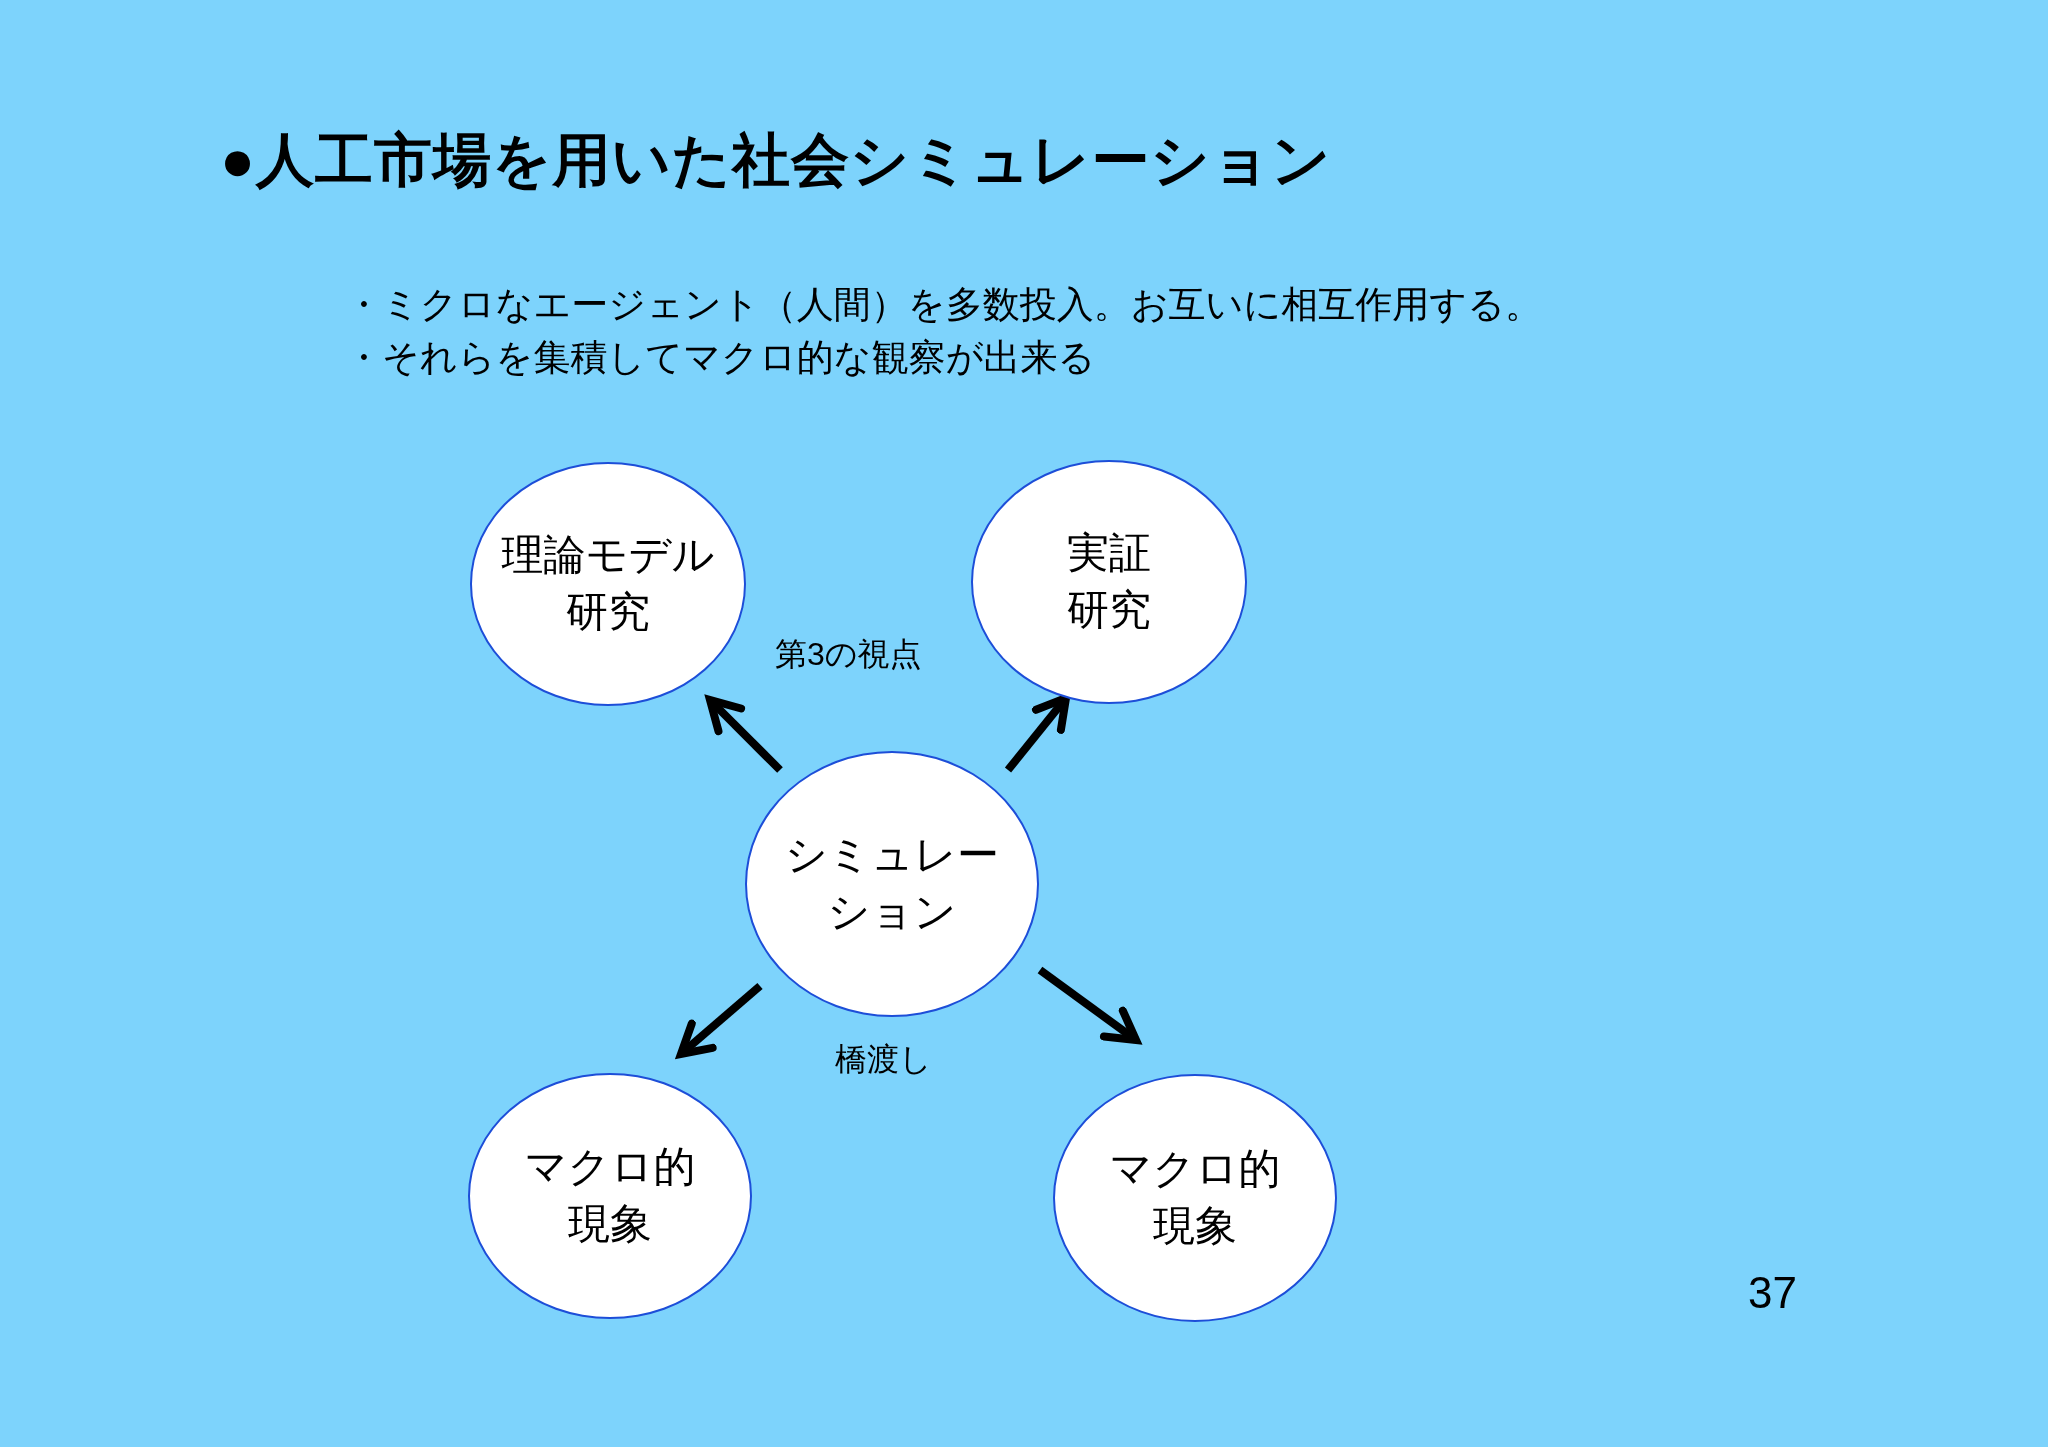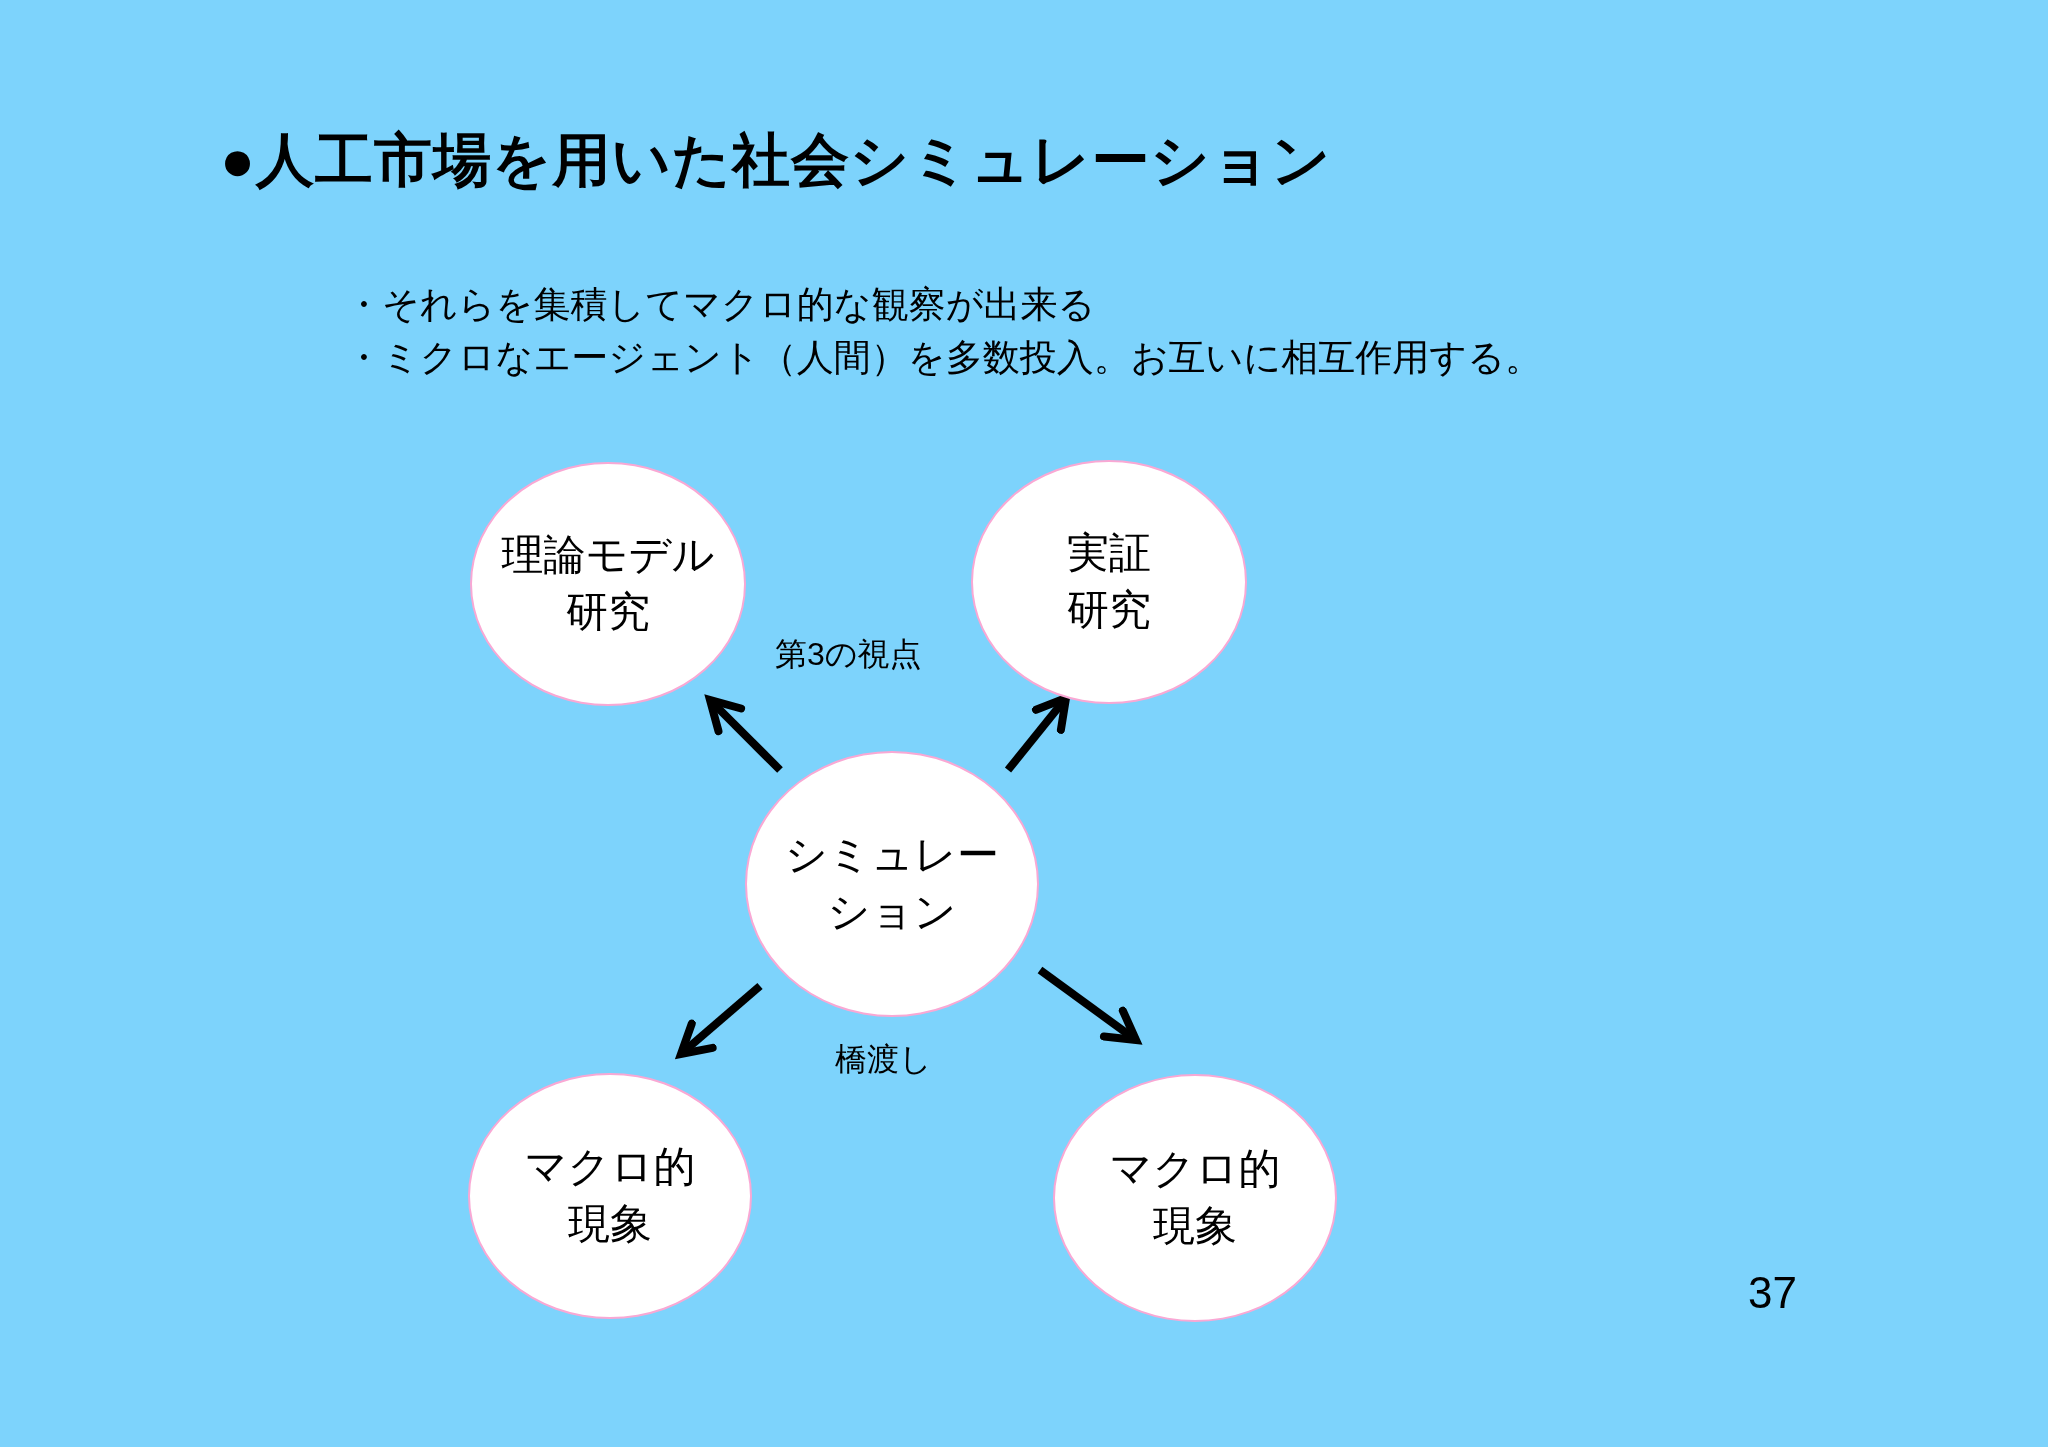--- a/index.html
+++ b/index.html
@@ -35,21 +35,21 @@
   }
   .diagram-svg {
     position: absolute;
     left: 0;
     top: 0;
     width: 2048px;
     height: 1447px;
   }
   .node {
     position: absolute;
-    border: 2px solid #f9a8d4;
+    border: 2px solid #1d4ed8;
     border-radius: 50%;
     background: #ffffff;
     display: flex;
     align-items: center;
     justify-content: center;
     text-align: center;
     box-sizing: border-box;
   }
   .node-label {
     font-size: 42px;
@@ -78,22 +78,22 @@
   }
 </style>
 </head>
 <body>
 
 <div class="slide">
 
   <div class="slide-title">●人工市場を用いた社会シミュレーション</div>
 
   <div class="bullets">
+    <div class="bullet-line">・ミクロなエージェント（人間）を多数投入。お互いに相互作用する。</div>
     <div class="bullet-line">・それらを集積してマクロ的な観察が出来る</div>
-    <div class="bullet-line">・ミクロなエージェント（人間）を多数投入。お互いに相互作用する。</div>
   </div>
 
   <svg class="diagram-svg" viewBox="0 0 2048 1447" xmlns="http://www.w3.org/2000/svg">
     <defs>
       <marker id="arrowhead" viewBox="0 0 10 10" refX="8" refY="5" markerWidth="5" markerHeight="5" orient="auto">
         <path d="M1,1 L8,5 L1,9" fill="none" stroke="#000000" stroke-width="2" stroke-linecap="round"></path>
       </marker>
     </defs>
     <line x1="780" y1="770" x2="710" y2="700" stroke="#000000" stroke-width="8" marker-end="url(#arrowhead)"></line>
     <line x1="1008" y1="770" x2="1066" y2="698" stroke="#000000" stroke-width="8" marker-end="url(#arrowhead)"></line>

